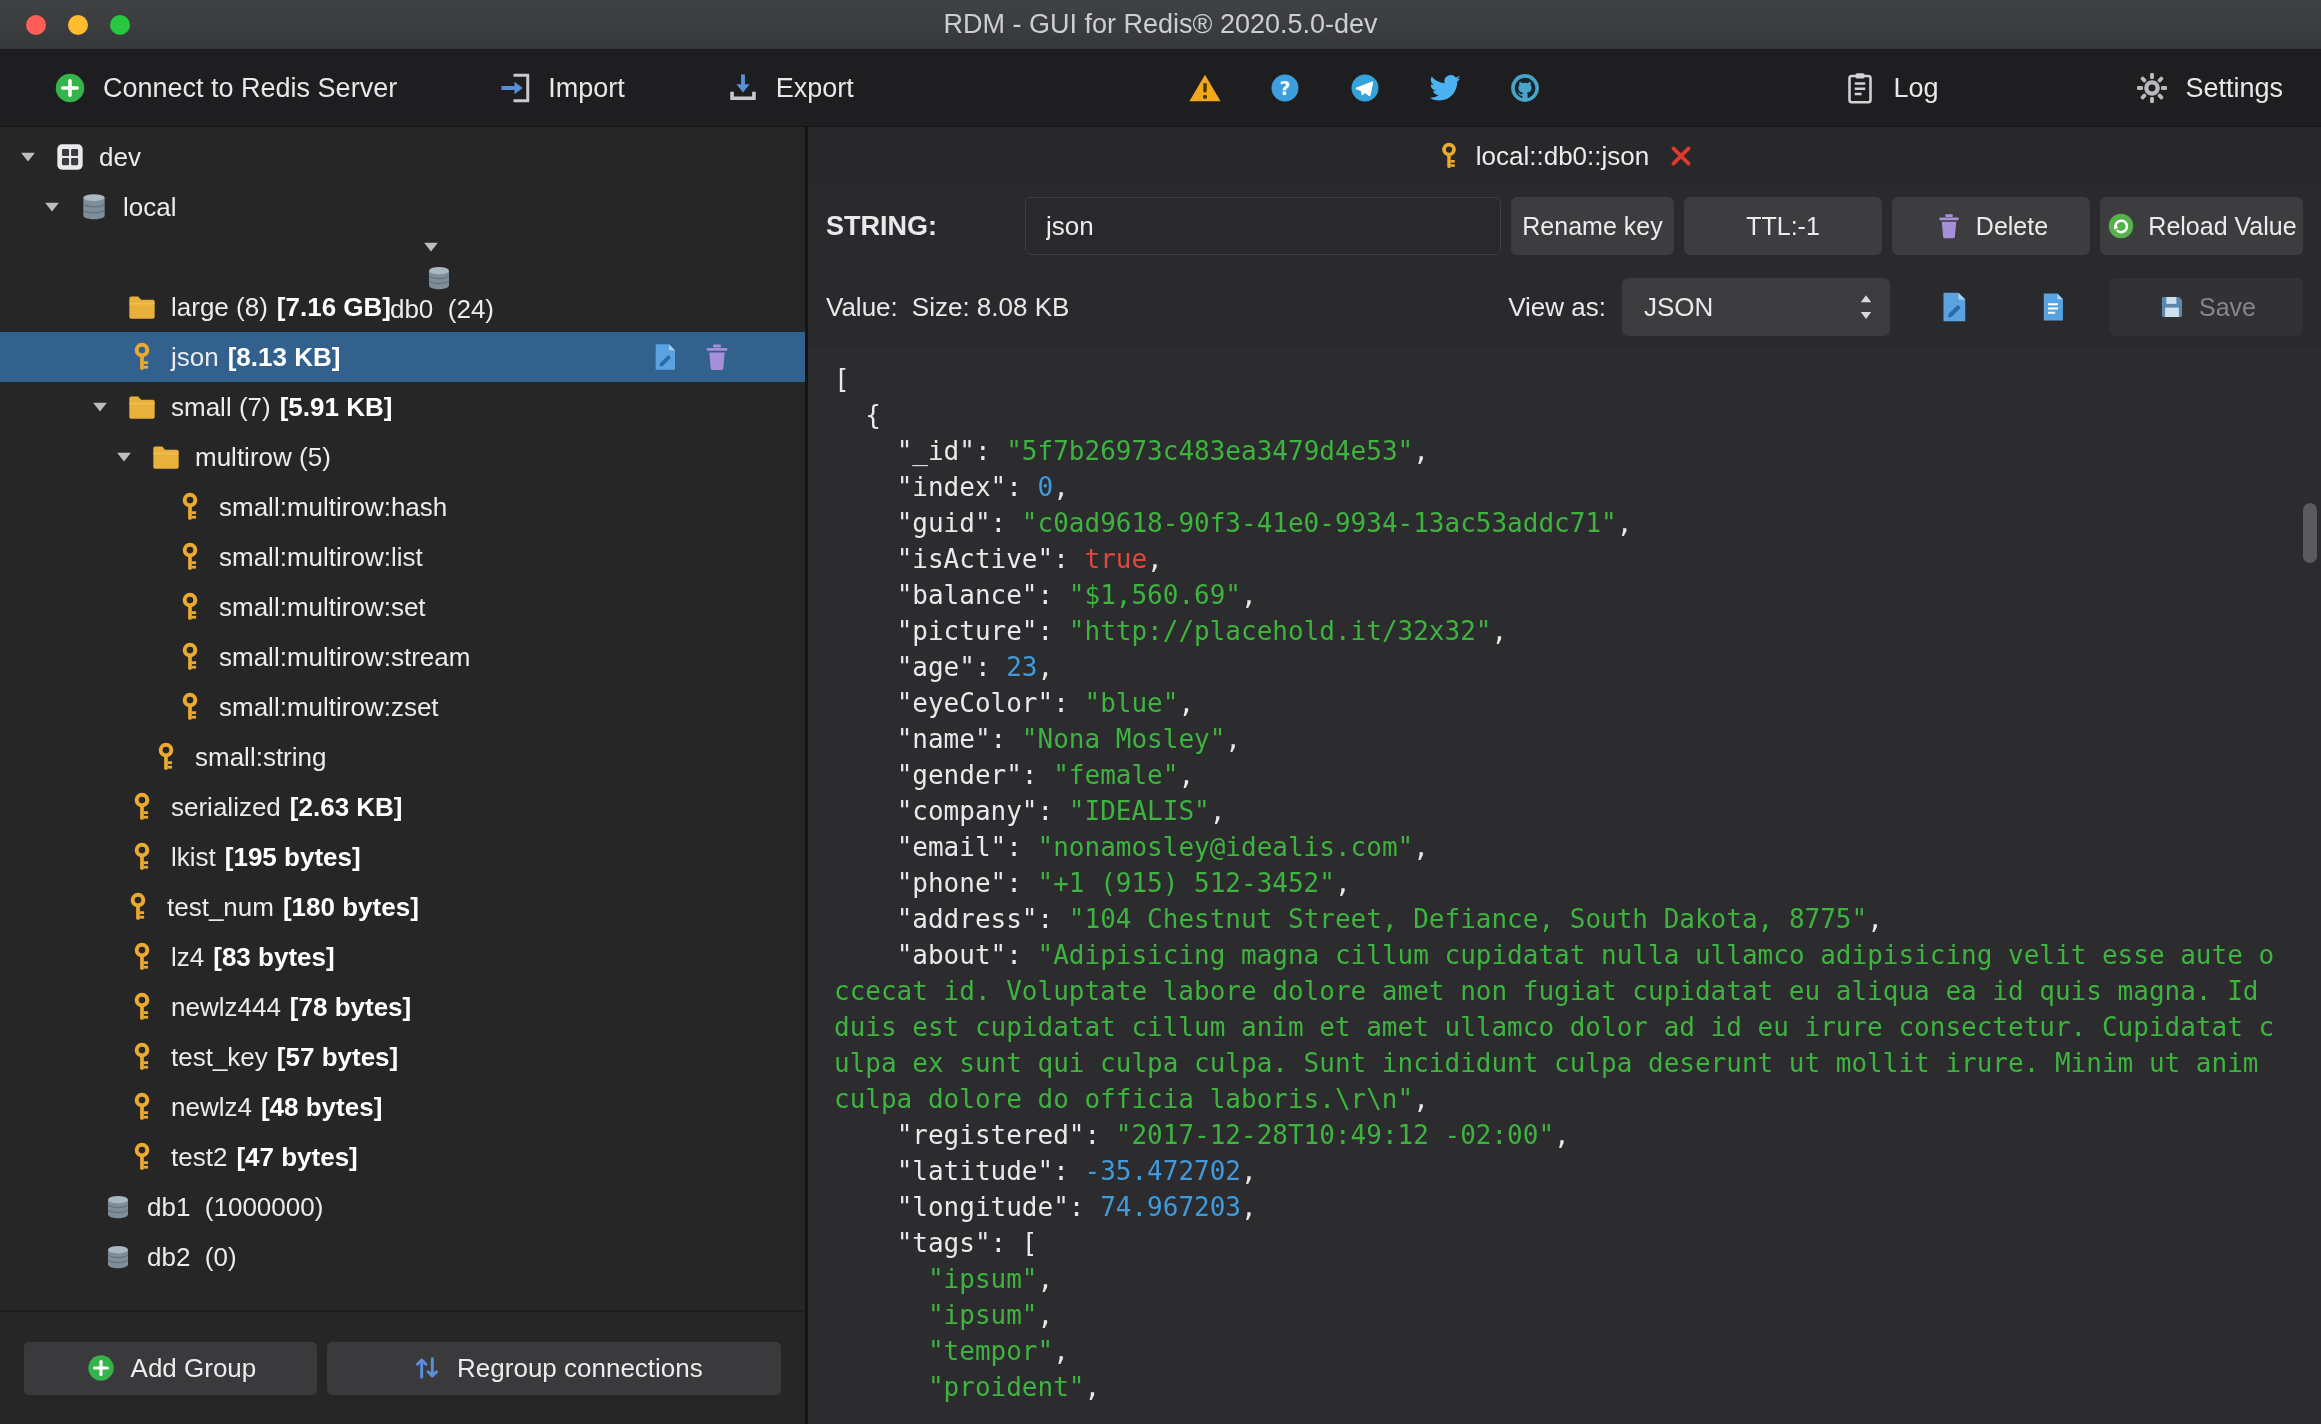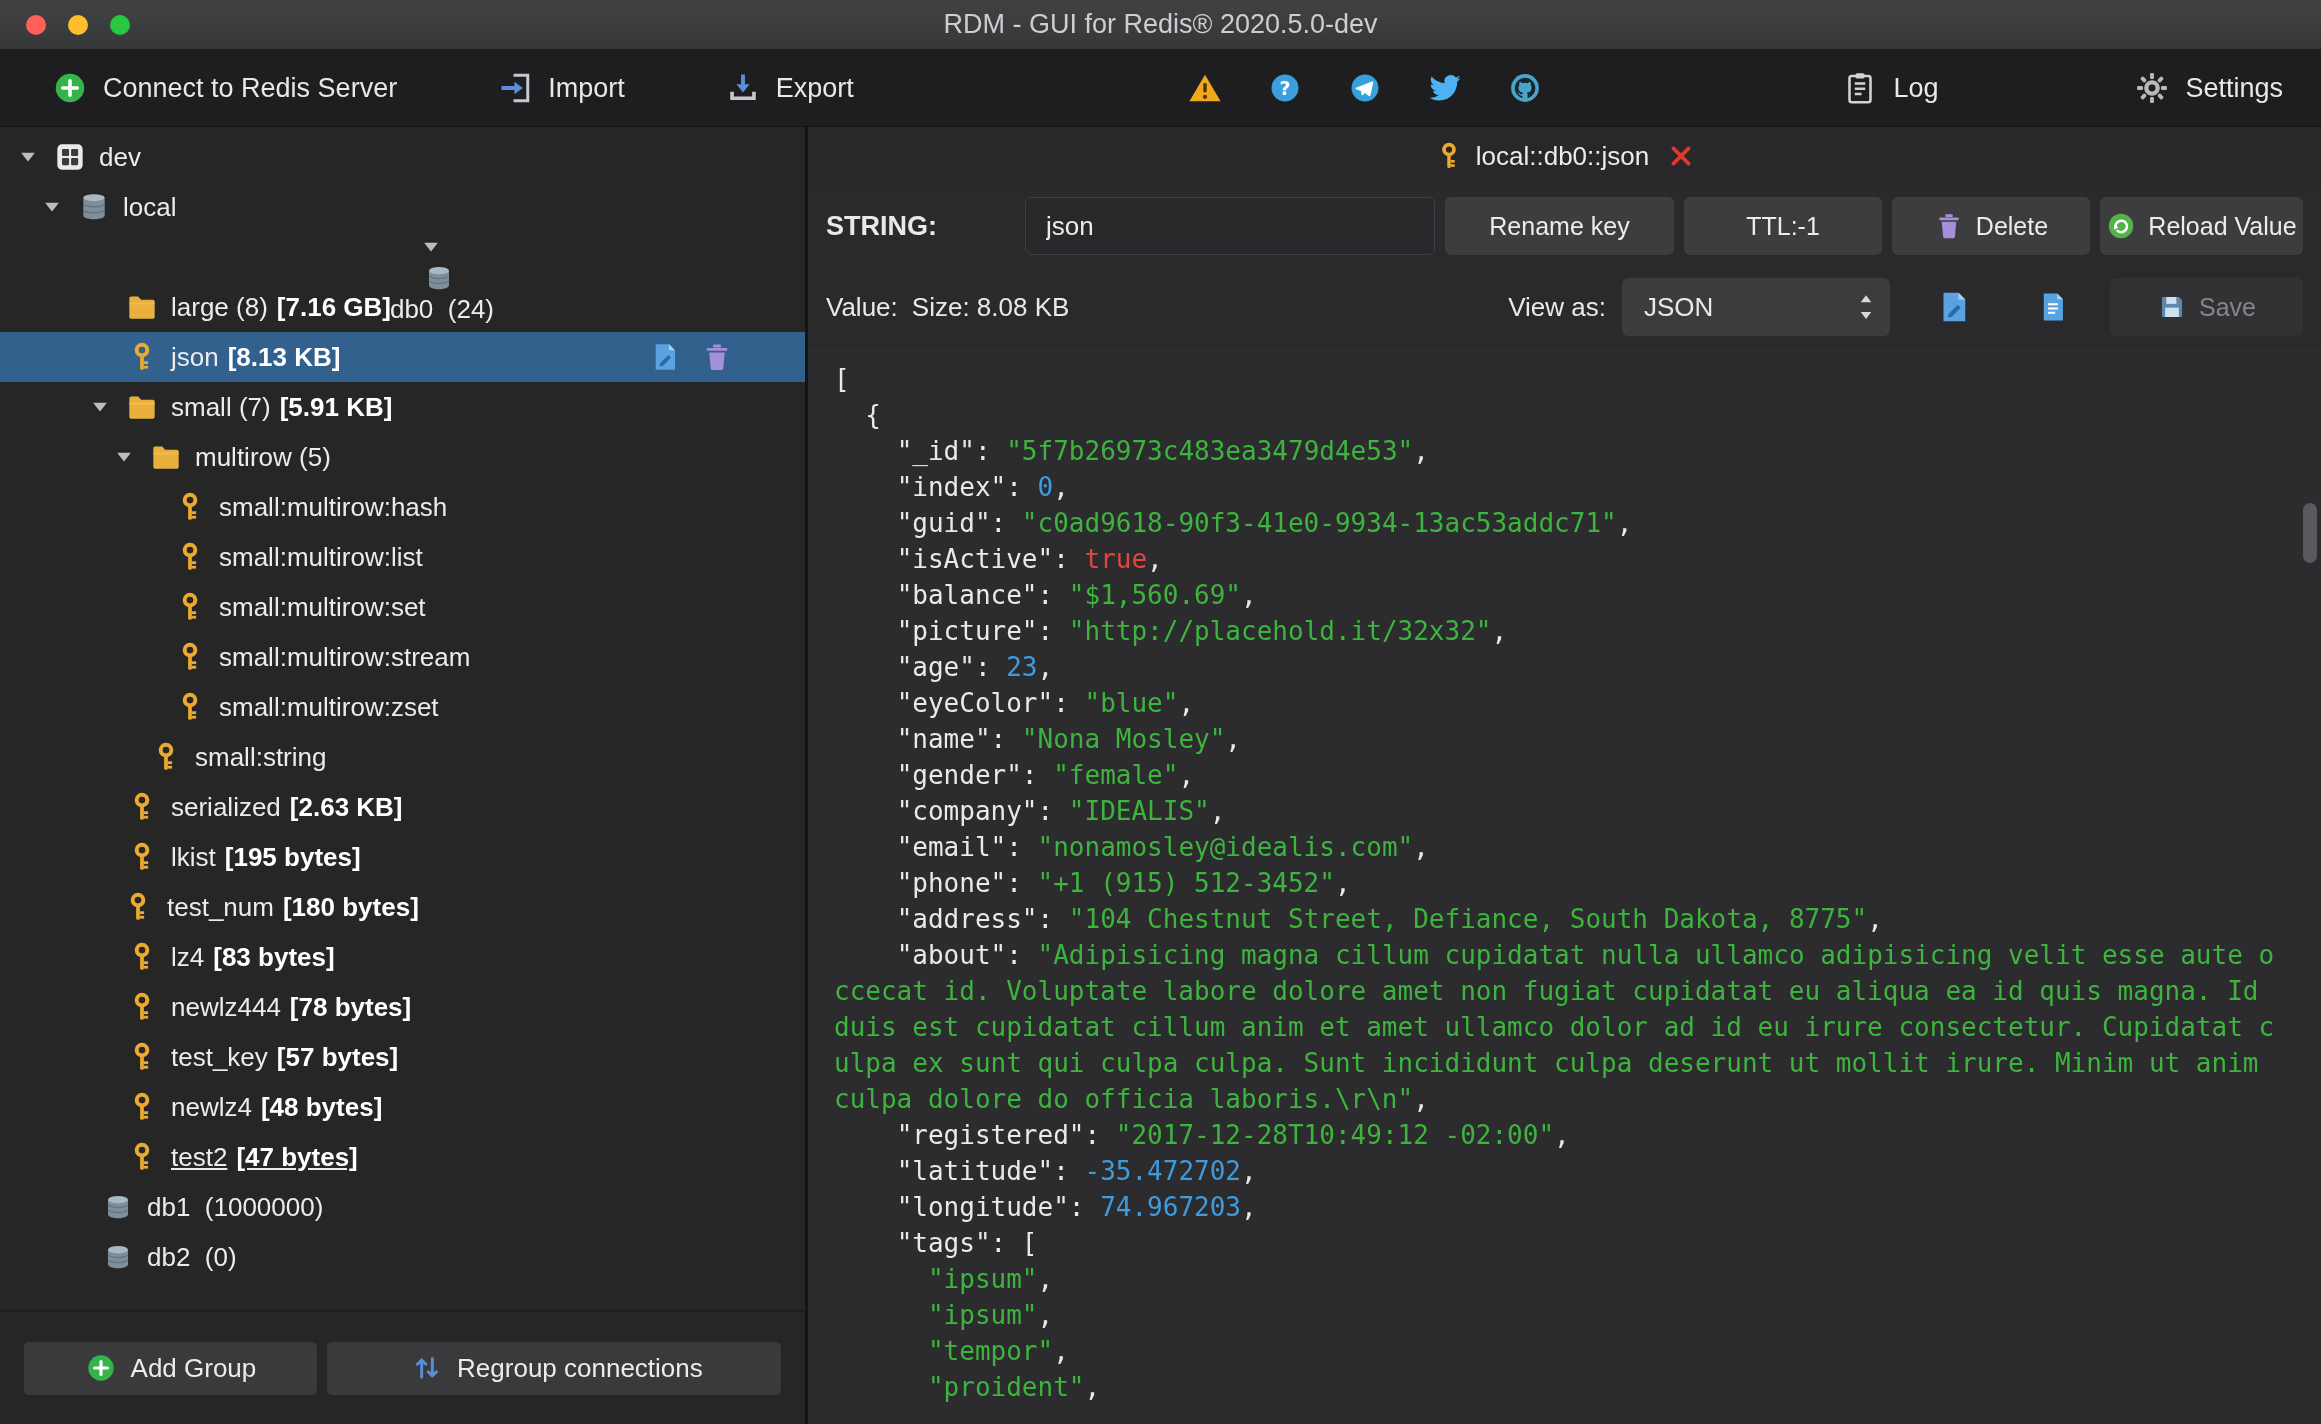--- a/index.html
+++ b/index.html
@@ -74,21 +74,21 @@
     flex:1; height:58px; background:#29292c; border:1px solid #3f3f43; border-radius:6px;
     color:#ececee; font-size:26px; padding:0 20px; font-family:"Liberation Sans", sans-serif; outline:none;
   }
   .btn {
     height:58px; background:#3d3d40; border:none; border-radius:6px; color:#ececee;
     font-size:25px; font-family:"Liberation Sans", sans-serif; display:flex; align-items:center;
     justify-content:center; gap:12px; cursor:default;
   }
   .btn .b-icon { width:30px; height:30px; display:inline-flex; }
   .btn .b-icon svg { width:100%; height:100%; }
-  .btn.rename { width:229px; } .btn.ttl { width:198px; } .btn.delete { width:198px; } .btn.reload { width:203px; }
+  .btn.rename { width:163px; } .btn.ttl { width:198px; } .btn.delete { width:198px; } .btn.reload { width:203px; }
   .valuerow { height:80px; display:flex; align-items:center; padding:0 18px; font-size:26px; }
   .vr-size { margin-left:14px; }
   .vr-viewas { margin-left:auto; margin-right:16px; }
   .dropdown {
     width:268px; height:58px; background:#3c3c3f; border-radius:6px; display:flex;
     align-items:center; padding:0 14px 0 22px; margin-right:46px; cursor:default;
   }
   .dropdown .dd-label { font-size:26px; }
   .dropdown .dd-chevrons { margin-left:auto; width:20px; height:36px; display:inline-flex; }
   .dropdown .dd-chevrons svg { width:100%; height:100%; }
@@ -502,21 +502,21 @@
               <svg viewBox="0 0 24 24">
                 <circle cx="12" cy="6.8" r="4" fill="none" stroke="#eaa92f" stroke-width="3"></circle>
                 <rect x="10.6" y="10.4" width="2.8" height="11.2" rx="1.2" fill="#eaa92f"></rect>
                 <rect x="13.2" y="15.2" width="3.4" height="2.1" fill="#eaa92f"></rect>
                 <rect x="13.2" y="18.6" width="3.4" height="2.1" fill="#eaa92f"></rect>
               </svg>
             </span>
             <span class="tree-label">newlz4</span>
             <span class="tree-size">[48 bytes]</span>
           </div>
-          <div class="tree-row" style="padding-left: 90px; text-decoration: underline;">
+          <div class="tree-row" style="padding-left: 90px;">
             <span class="tree-arrow"></span>
             <span class="tree-icon">
               <svg viewBox="0 0 24 24">
                 <circle cx="12" cy="6.8" r="4" fill="none" stroke="#eaa92f" stroke-width="3"></circle>
                 <rect x="10.6" y="10.4" width="2.8" height="11.2" rx="1.2" fill="#eaa92f"></rect>
                 <rect x="13.2" y="15.2" width="3.4" height="2.1" fill="#eaa92f"></rect>
                 <rect x="13.2" y="18.6" width="3.4" height="2.1" fill="#eaa92f"></rect>
               </svg>
             </span>
             <span class="tree-label">test2</span>

